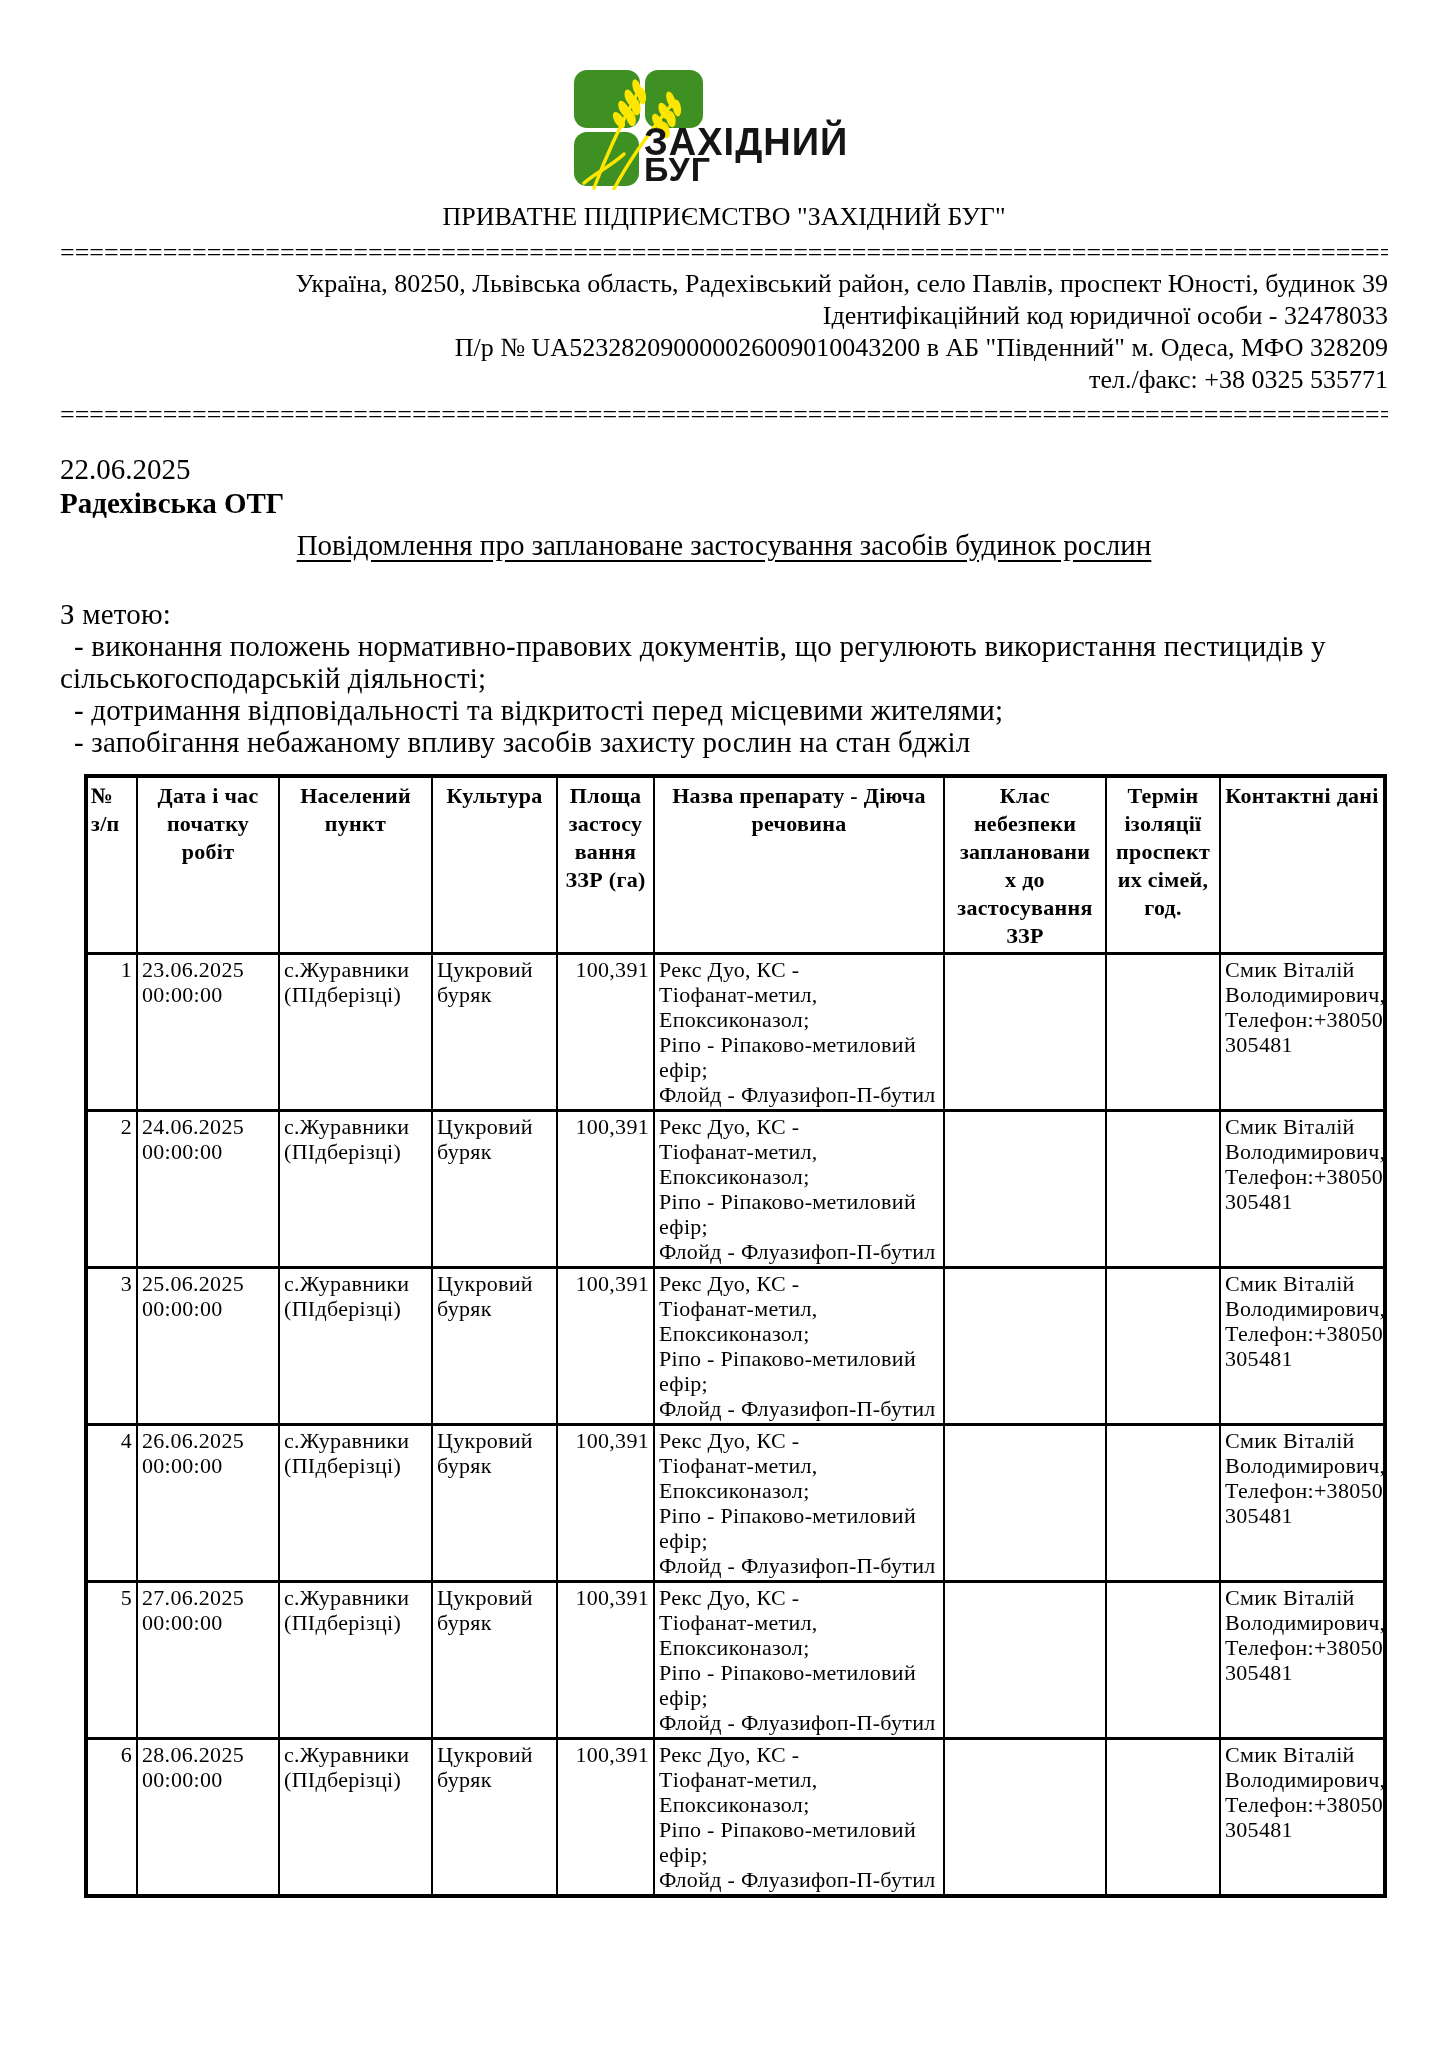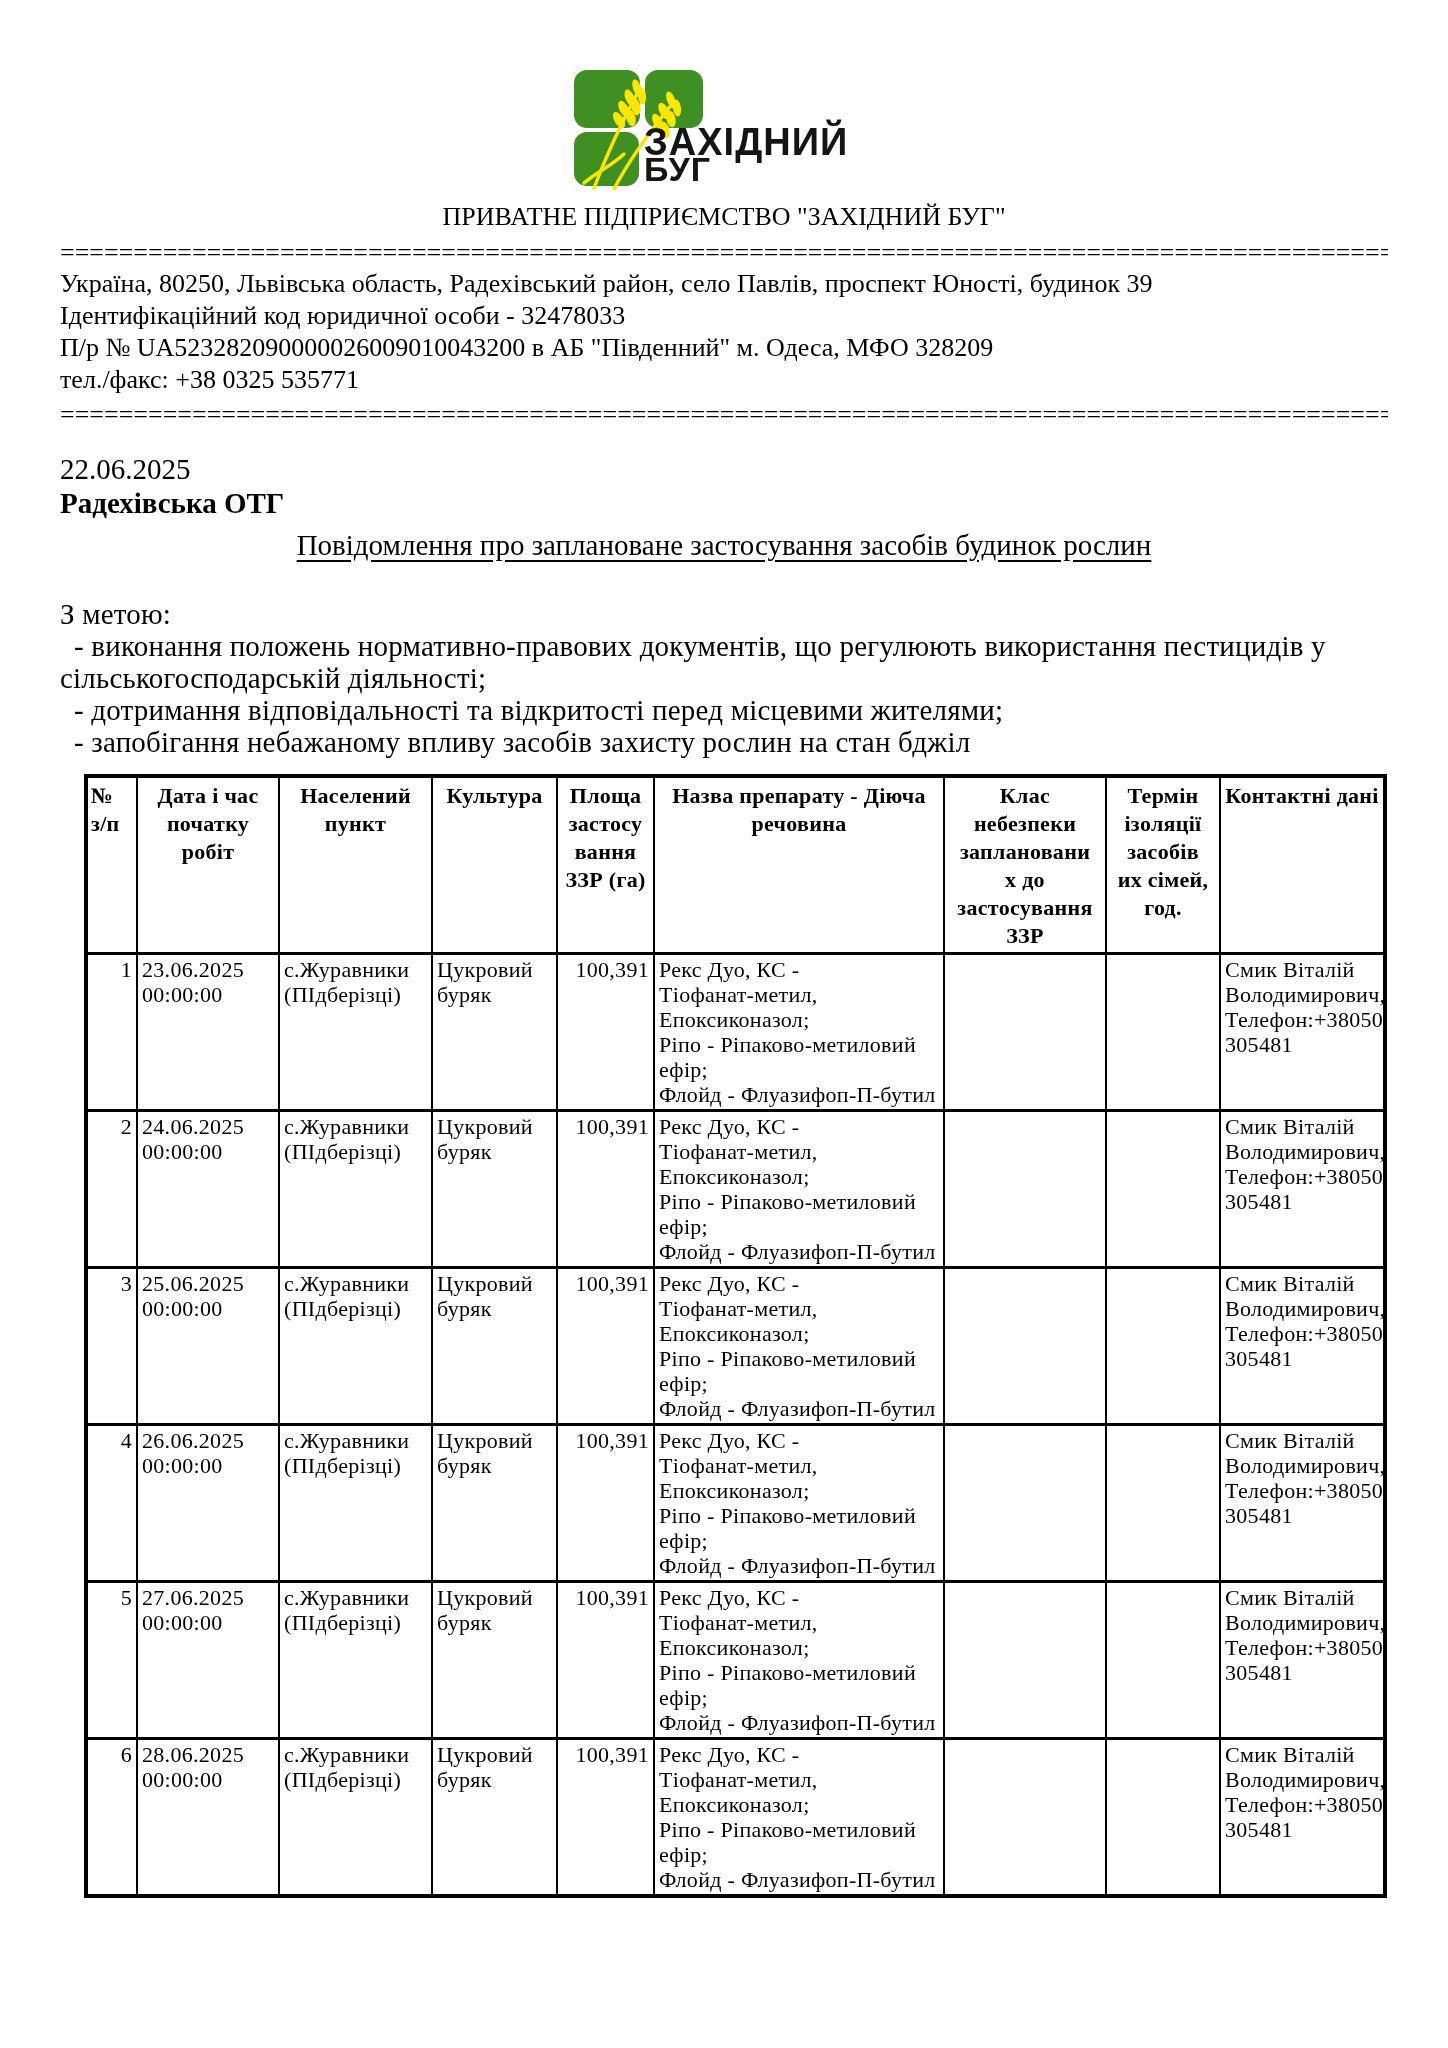--- a/index.html
+++ b/index.html
@@ -24,21 +24,21 @@
   }
   .logo-text .l1{font-size:38px;line-height:28px;letter-spacing:1px;}
   .logo-text .l2{font-size:34px;line-height:26px;letter-spacing:1px;}
 
   
   .company-line{margin-top:12px;text-align:center;font-size:26px;line-height:30px;}
   .sep{
     font-size:26px;line-height:26px;letter-spacing:0;
     white-space:nowrap;overflow:hidden;height:26px;margin-top:8px;
   }
-  .address-block{text-align:left;font-size:26px;line-height:32px;margin-top:2px;}
+  .address-block{text-align:right;font-size:26px;line-height:32px;margin-top:2px;}
   .sep2{margin-top:6px;}
 
   
   .date-line{margin-top:24px;font-size:29px;line-height:34px;font-weight:normal;}
   .org-line{font-size:29px;line-height:34px;font-weight:bold;}
   .doc-title{
     margin-top:8px;text-align:center;font-size:29px;line-height:34px;
     text-decoration:underline;text-underline-offset:5px;
   }
   .body-text{margin-top:36px;font-size:29px;line-height:32px;letter-spacing:0.2px;}
@@ -154,21 +154,21 @@
           <th>Назва препарату - Діюча
 речовина</th>
           <th>Клас
 небезпеки
 заплановани
 х до
 застосування
 ЗЗР</th>
           <th>Термін
 ізоляції
-засобів
+проспект
 их сімей,
 год.</th>
           <th>Контактні дані</th>
         </tr>
       </thead>
       <tbody>
           <tr class="data-row">
     <td class="c-num">1</td>
     <td>23.06.2025
 00:00:00</td>

